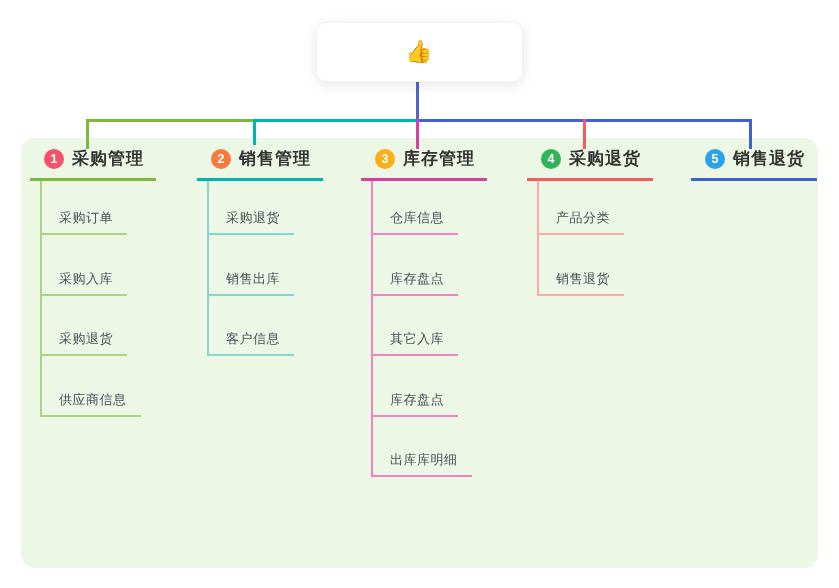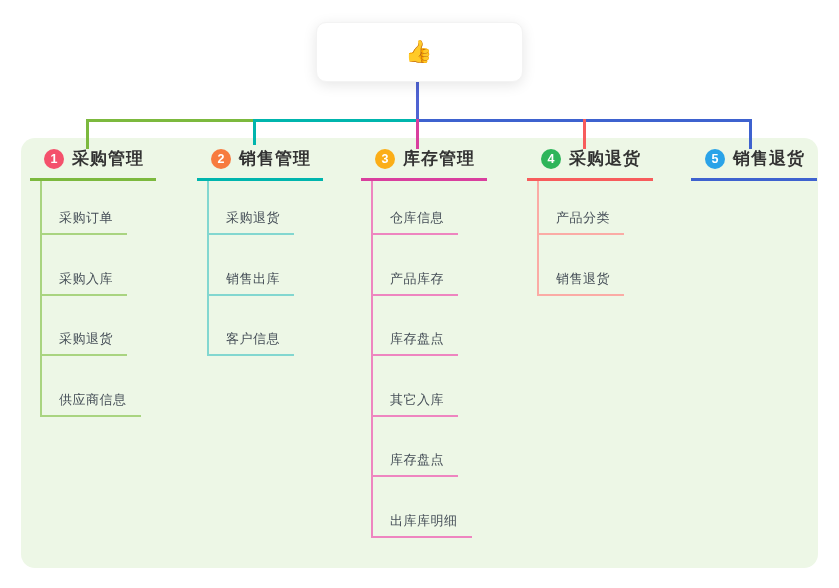--- a/index.html
+++ b/index.html
@@ -117,23 +117,20 @@
   <section class="branch" style="left: 361px; --c: #d93f9e; --lc: #ee85c0; --badge: #fbae17;">
     <div class="branch-title">
       <span class="badge">3</span>
       <span>库存管理</span>
     </div>
     <ul class="children">
       <li>
           <span>仓库信息</span>
         </li>
       <li>
-          <span>产品库存</span>
-        </li>
-      <li>
           <span>库存盘点</span>
         </li>
       <li>
           <span>其它入库</span>
         </li>
       <li>
           <span>库存盘点</span>
         </li>
       <li>
           <span>出库库明细</span>

